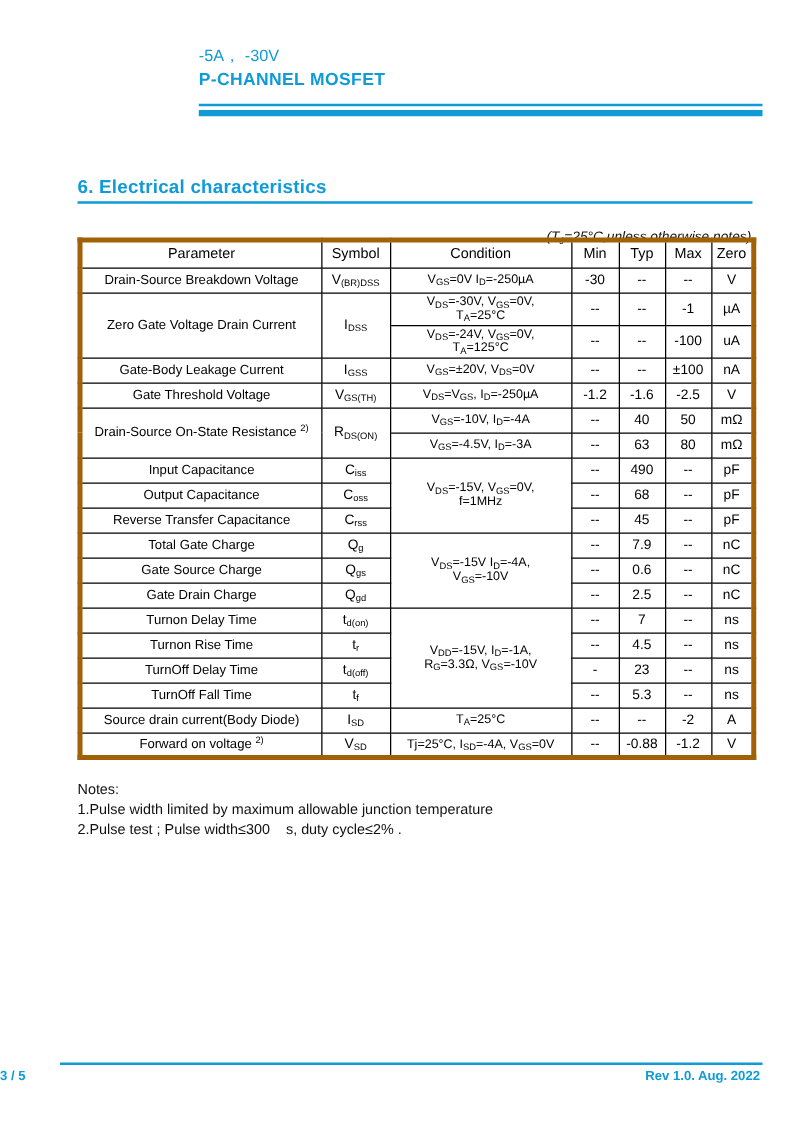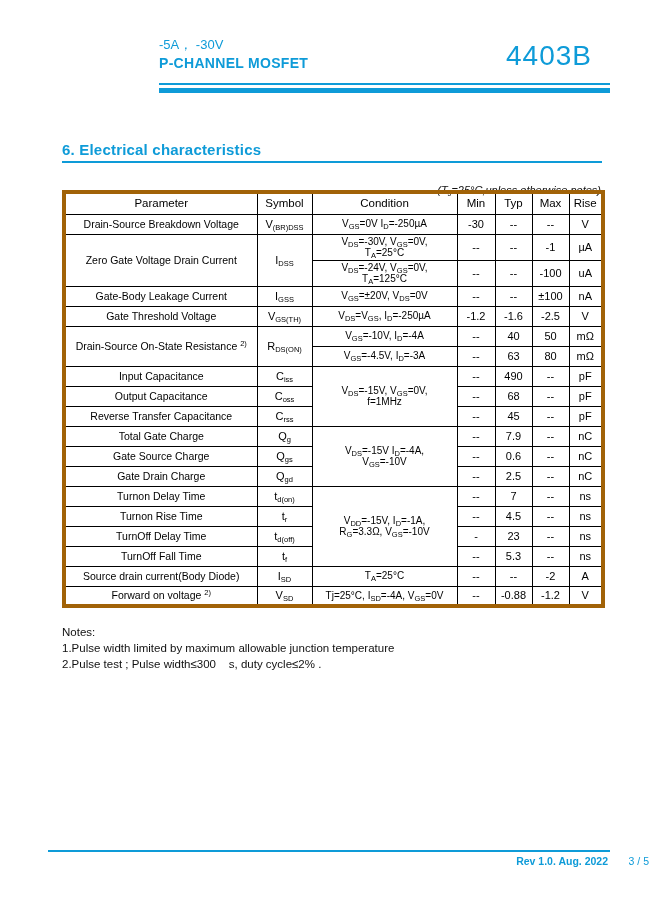--- a/index.html
+++ b/index.html
@@ -55,36 +55,35 @@
   td.sym   { font-size:11px; }
   sub { font-size:7.5px; vertical-align:-2px; line-height:0; }
   sup { font-size:7.5px; vertical-align:4px; line-height:0; }
 
   
   .notes { position:absolute; left:62px; top:624px; font-size:11.5px; line-height:1.4; color:#111; }
 
   
   .footer-rule { position:absolute; left:48px; right:39px; top:850px; height:2px; background:var(--accent); }
   .footer-page {
-    position:absolute; left:0; right:0; top:855px; text-align:right;
-    color:var(--accent); font-size:10.5px; font-weight:normal;padding-left:40px;
+    position:absolute; left:0; right:0; top:855px; text-align:left;
+    color:var(--accent); font-size:10.5px; font-weight:bold;
   }
   .footer-rev {
     position:absolute; right:41px; top:855px; text-align:right;
     color:var(--accent); font-size:10.5px; font-weight:bold;
   }
 </style>
 </head>
 <body>
 
 <div class="page">
 
   <div class="chip-spec">-5A，  -30V</div>
   <div class="chip-type">P-CHANNEL MOSFET</div>
-  <div class="part-number">4403B</div>
   <div class="rule-thin"></div>
   <div class="rule-thick"></div>
 
   <div class="section-title">6.  Electrical characteristics</div>
   <div class="section-rule"></div>
   <div class="subtitle">(T<sub>J</sub>=25°C,unless otherwise notes)</div>
 
   <table class="spec">
     <colgroup>
       <col style="width:193px">
@@ -96,21 +95,21 @@
         <col style="width:34px">
     </colgroup>
     <thead>
       <tr>
         <th>Parameter</th>
         <th>Symbol</th>
         <th>Condition</th>
         <th>Min</th>
         <th>Typ</th>
         <th>Max</th>
-        <th>Rise</th>
+        <th>Zero</th>
       </tr>
     </thead>
     <tbody>
       <tr>
         <td class="param">Drain-Source Breakdown Voltage</td>
         <td class="sym">V<sub>(BR)DSS</sub></td>
         <td class="cond">V<sub>GS</sub>=0V I<sub>D</sub>=-250µA</td>
         <td>-30</td>
         <td>--</td>
         <td>--</td>

